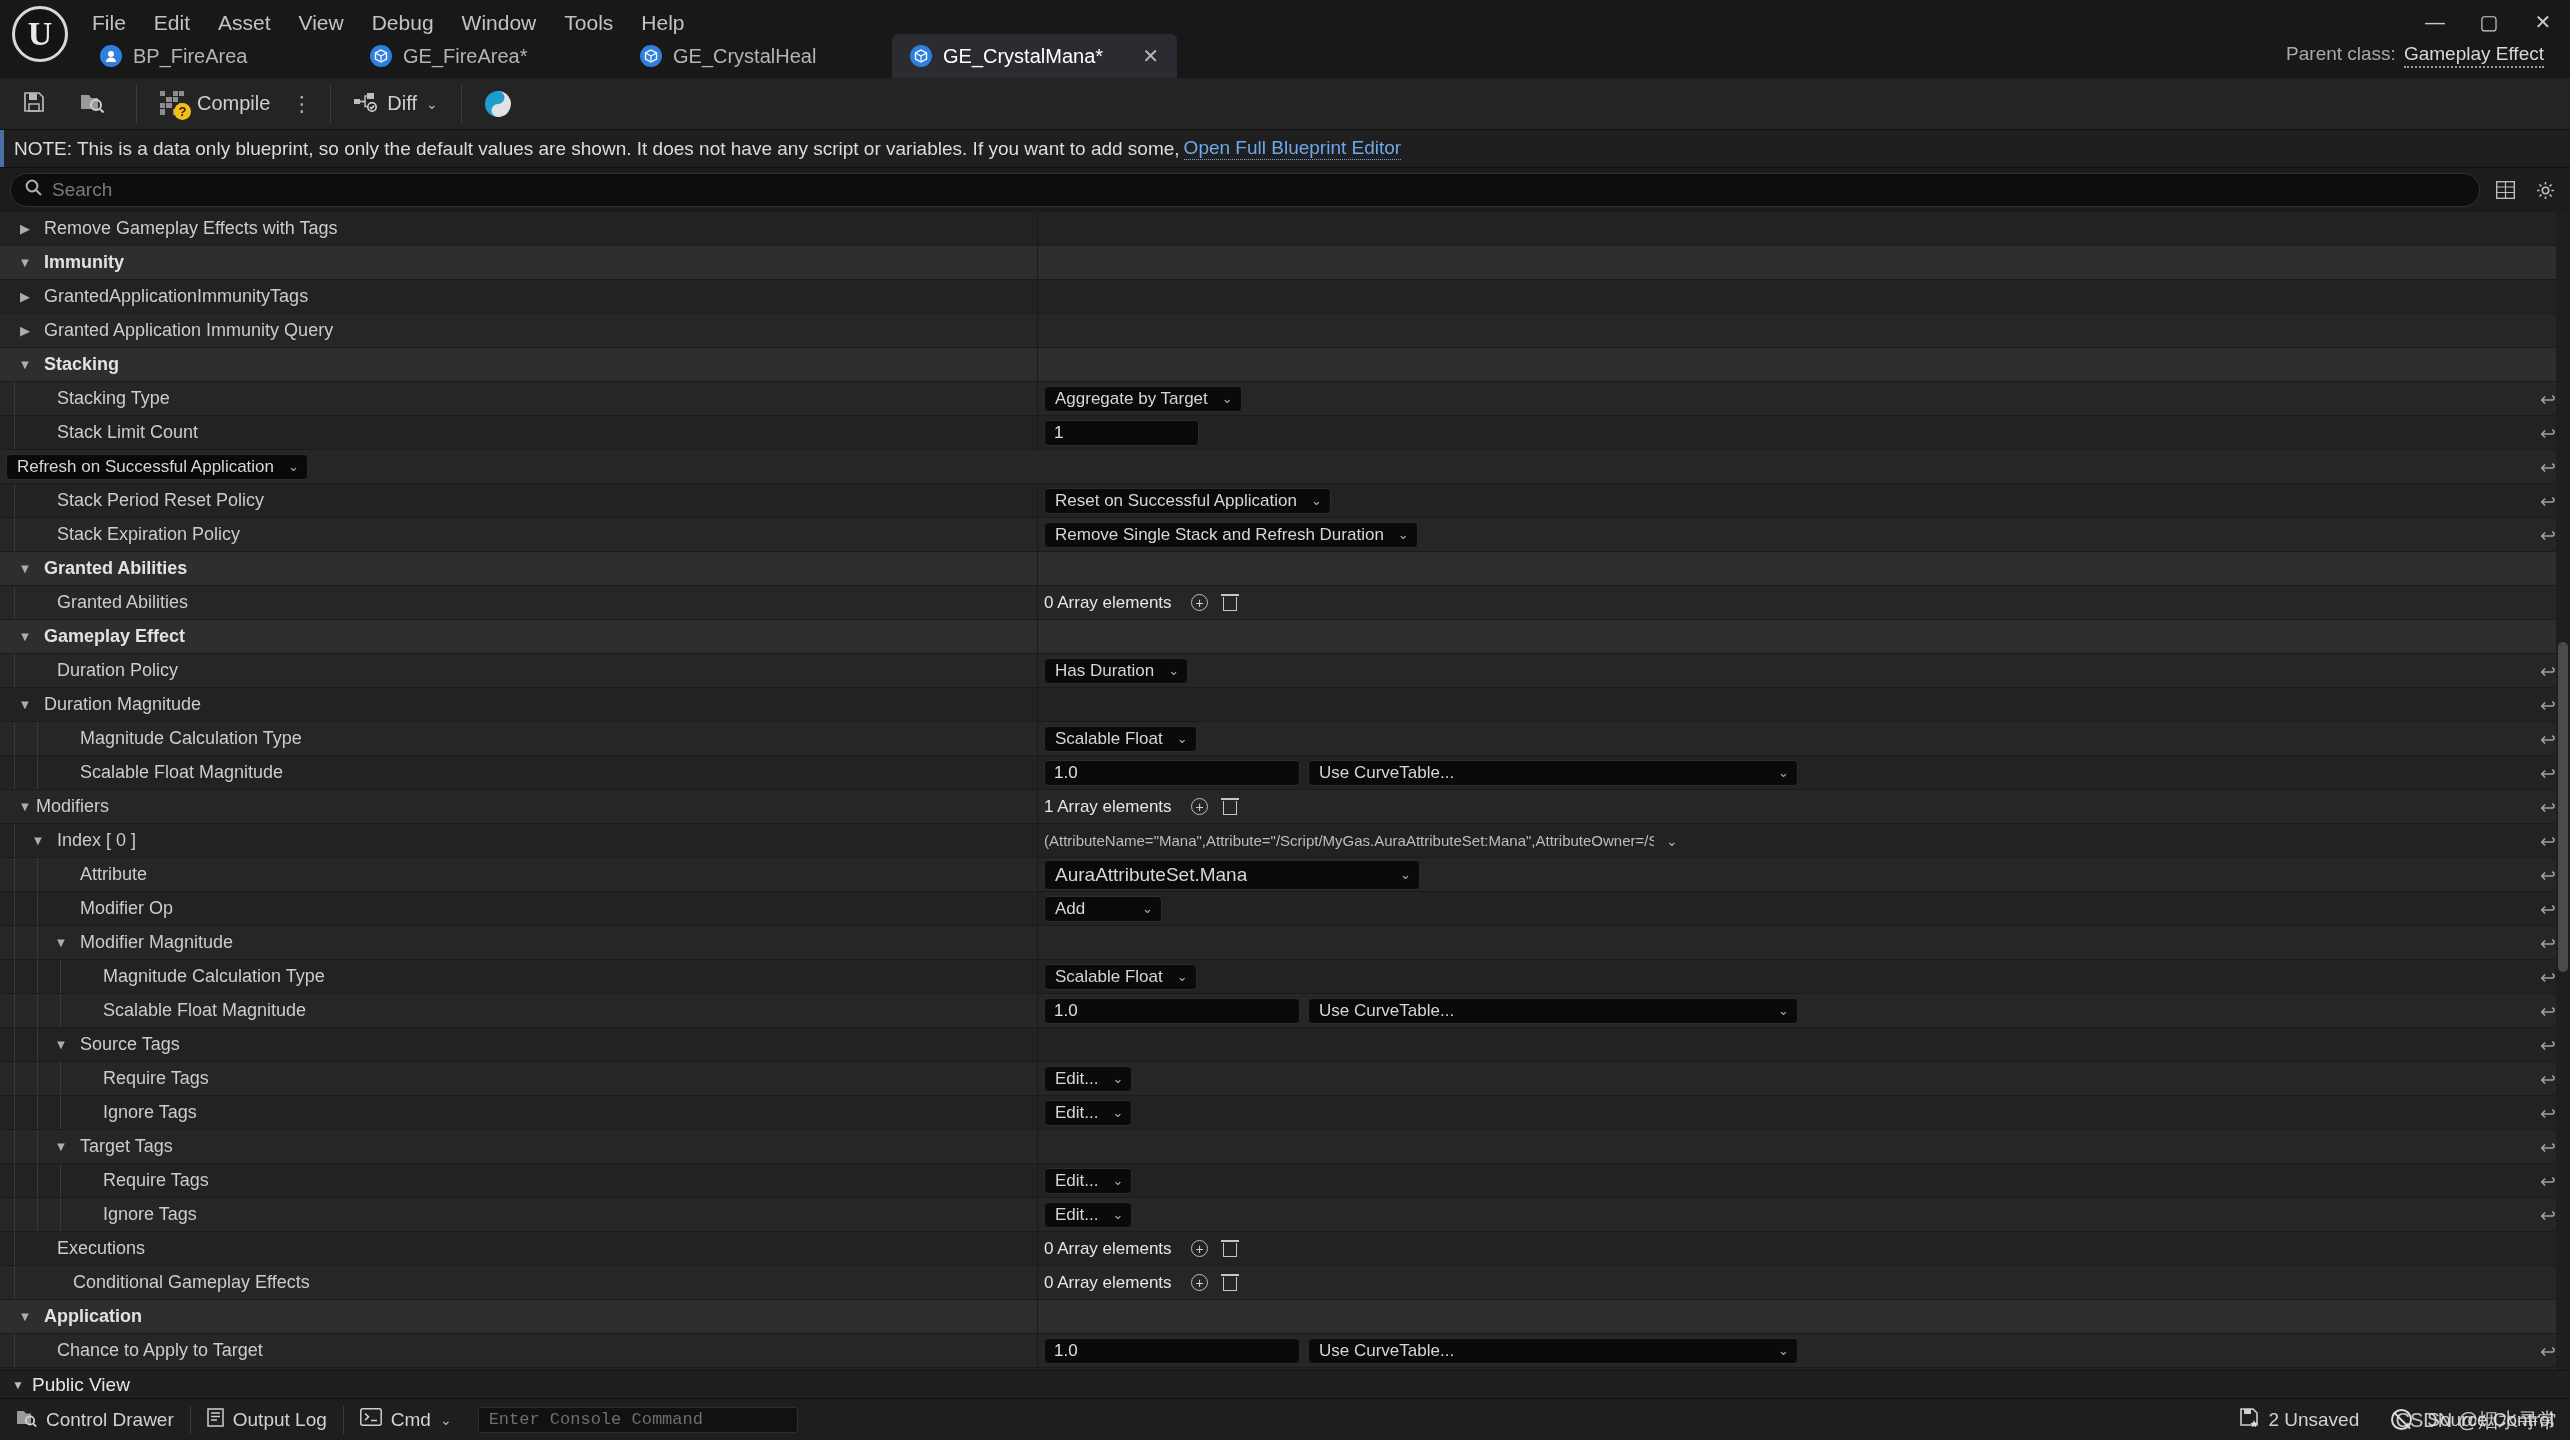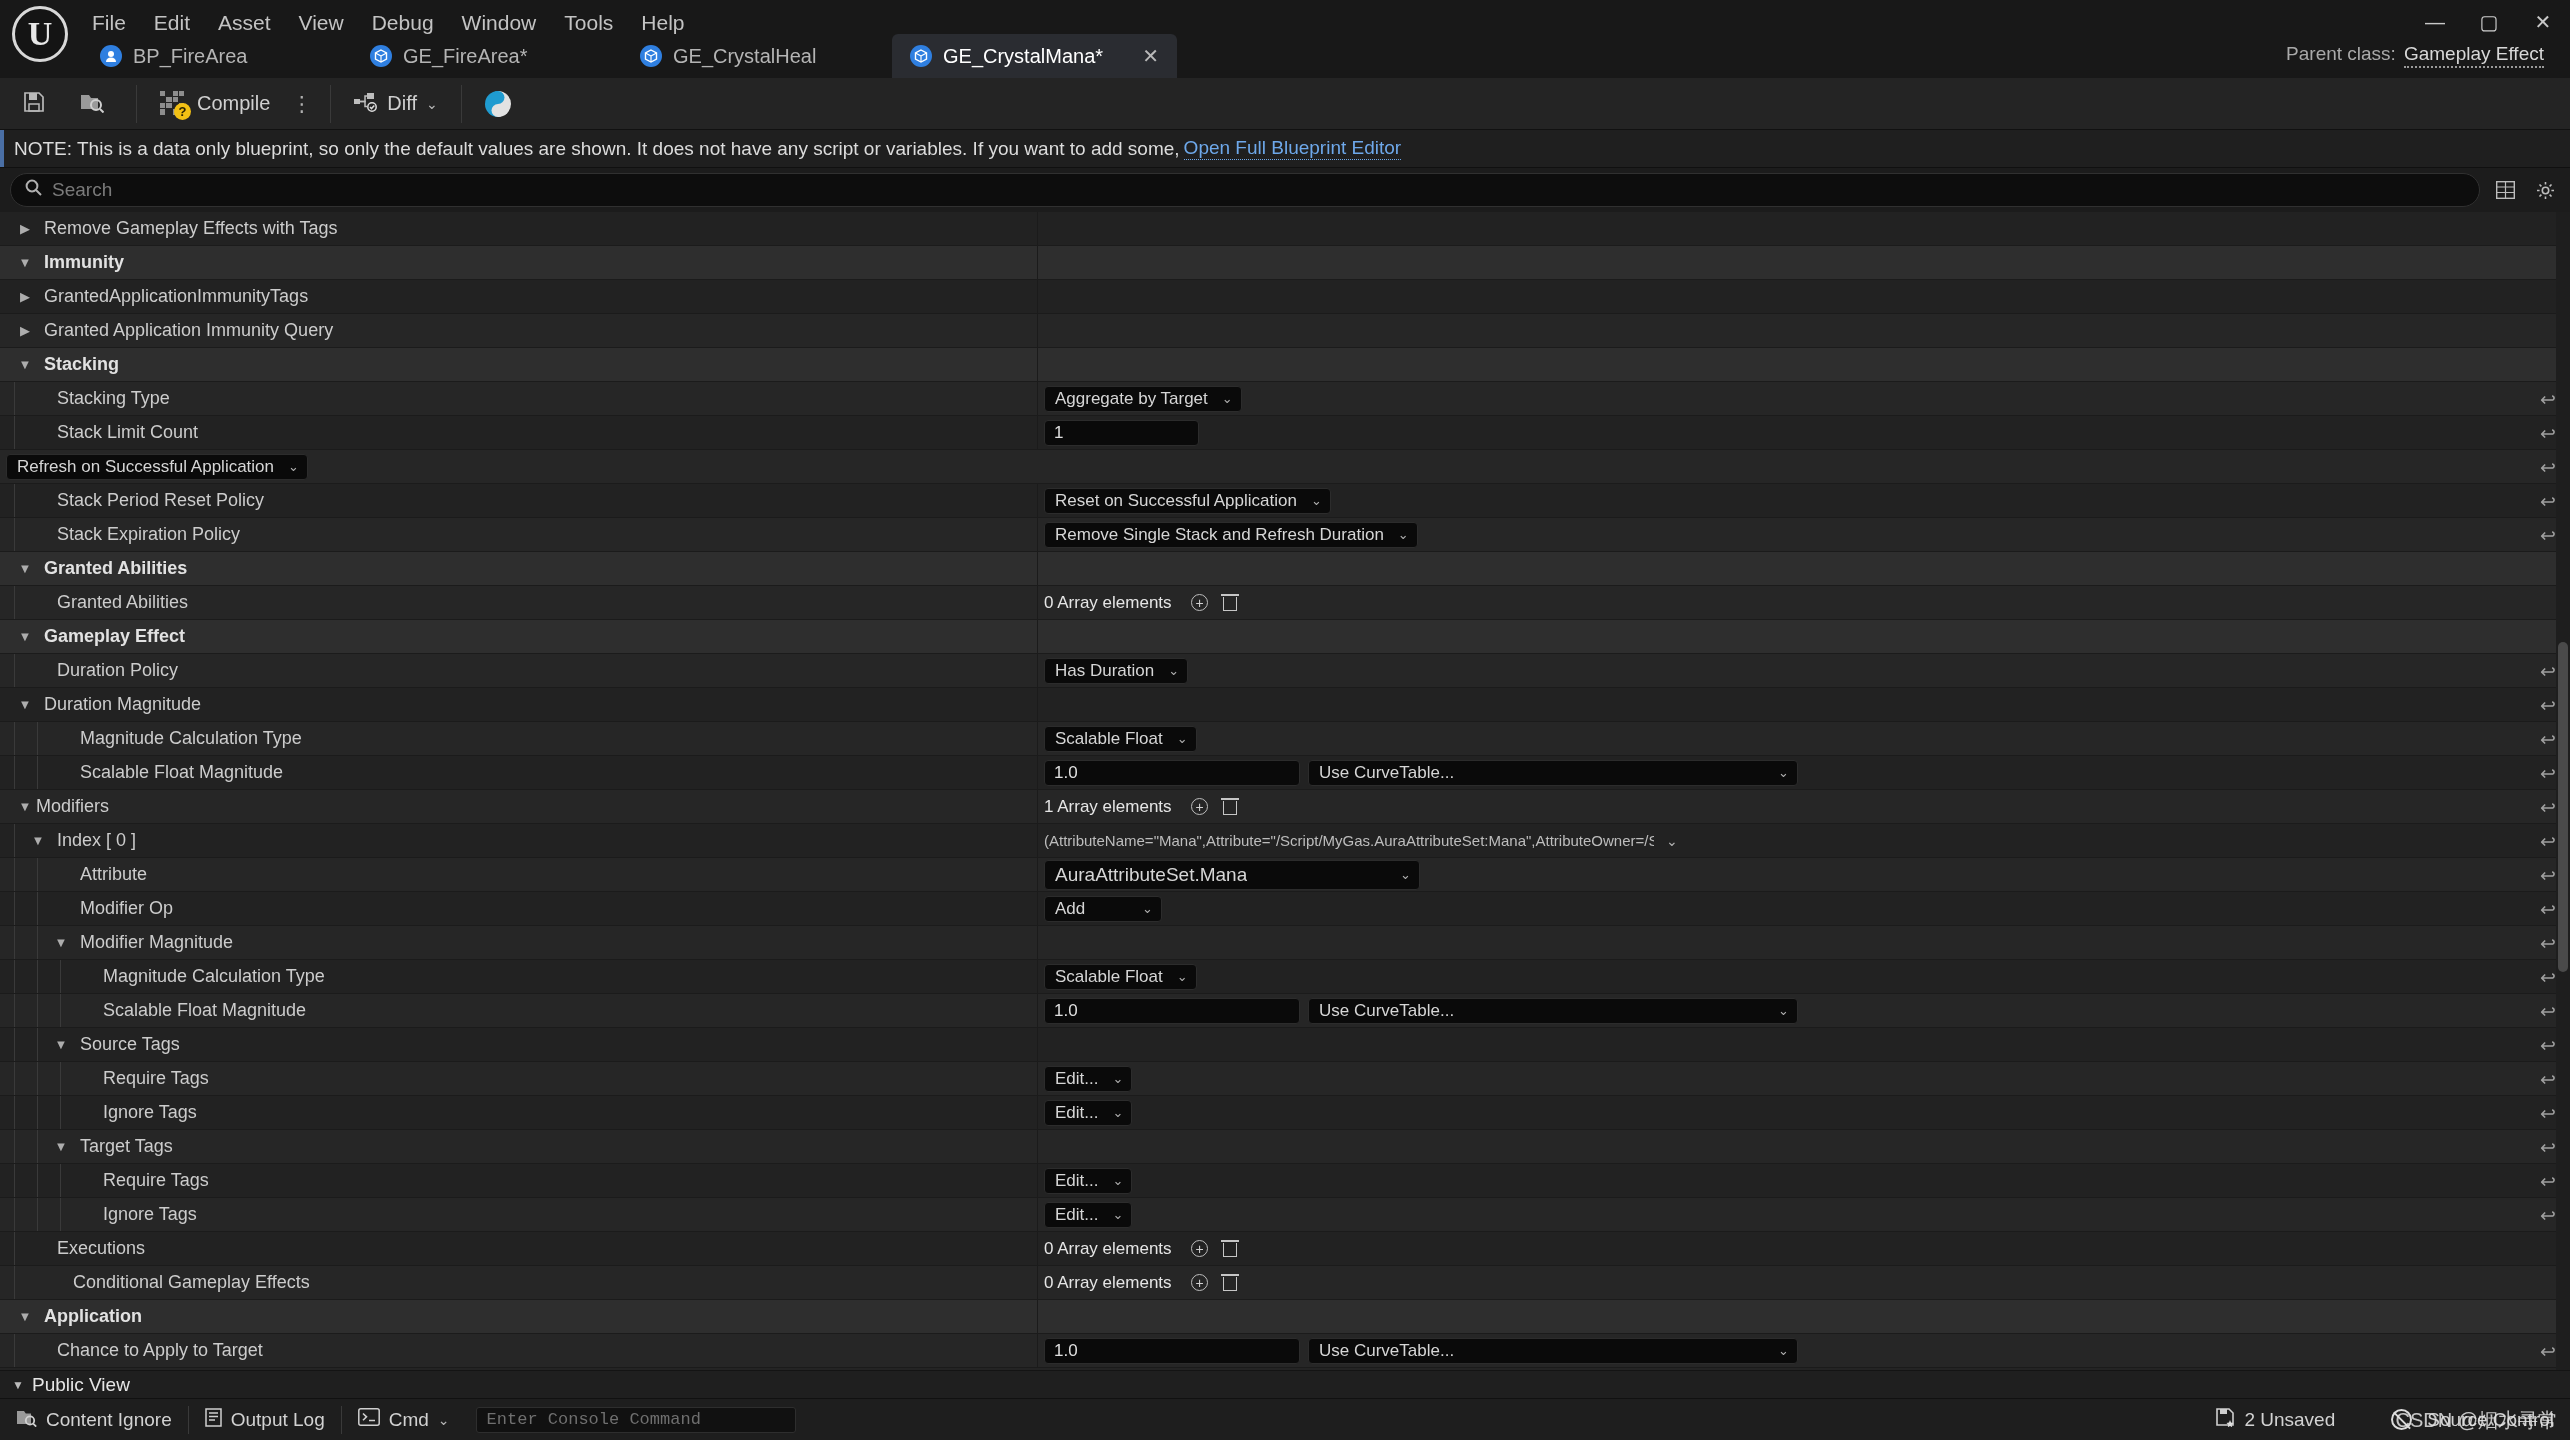--- a/index.html
+++ b/index.html
@@ -240,21 +240,21 @@
   .cmd-input {
     width: 320px; height: 26px; background: #111; border: 1px solid #2e2e2e;
     border-radius: 3px; margin-left: 10px; display: flex; align-items: center;
     padding: 0 10px;
   }
   .cmd-input input {
     width: 100%; background: transparent; border: none; outline: none; color: #d0d0d0;
     font-family: "Liberation Mono", monospace; font-size: 17px;
   }
   .cmd-input input::placeholder { color: #6f6f6f; }
-  .sb-right { margin-left: auto; display: flex; align-items: flex-end; height: 100%; gap: 24px; }
+  .sb-right { margin-left: auto; display: flex; align-items: flex-end; height: 100%; }
   .watermark {
     position: absolute; right: 12px; top: 50%; transform: translateY(-50%);
     font-size: 20px; color: #e4e4e4; opacity: .85; white-space: nowrap;
     font-family: "Liberation Sans", sans-serif; pointer-events: none;
   }
   .nosign {
     display: inline-block; width: 21px; height: 21px; border: 2px solid #dcdcdc;
     border-radius: 50%; position: relative; margin-right: 6px; vertical-align: -4px;
   }
   .nosign::after {
@@ -893,21 +893,21 @@
   <div class="statusbar">
     <div class="sb-group">
       <div class="sb-btn">
         <span>
           <svg width="21" height="19" viewBox="0 0 21 19">
               <path d="M1 3h7l1.8 2.6H15V16H1z" fill="#9a9a9a"></path>
               <circle cx="14" cy="12.5" r="4.2" fill="none" stroke="#d2d2d2" stroke-width="1.8"></circle>
               <path d="M17.2 15.6l3 3" stroke="#d2d2d2" stroke-width="1.8"></path>
             </svg>
         </span>
-        <span>Content Ignore</span>
+        <span>Control Drawer</span>
       </div>
       <div class="sb-div"></div>
       <div class="sb-btn">
         <span>
           <svg width="17" height="19" viewBox="0 0 17 19">
               <rect x="1" y="1" width="15" height="17" fill="none" stroke="#cfcfcf" stroke-width="1.5"></rect>
               <path d="M4 5h9M4 8.5h9M4 12h6" stroke="#cfcfcf" stroke-width="1.4"></path>
             </svg>
         </span>
         <span>Output Log</span>

